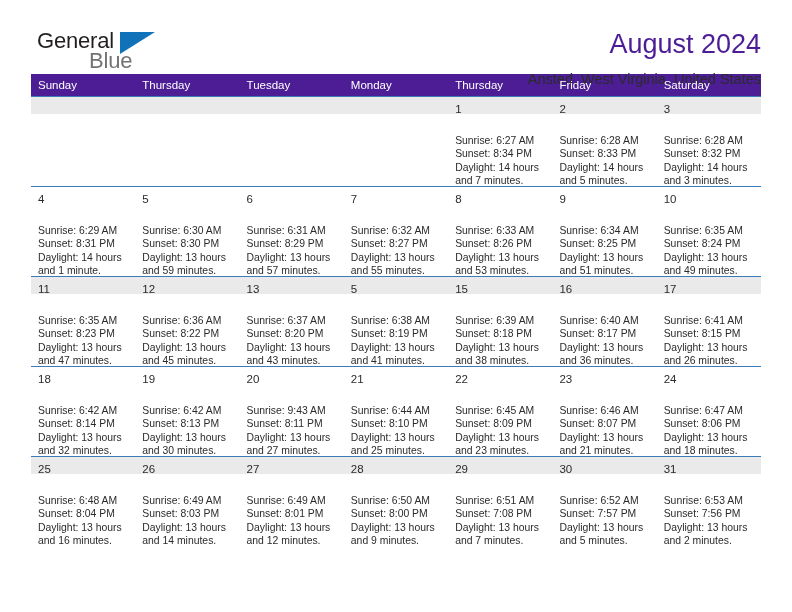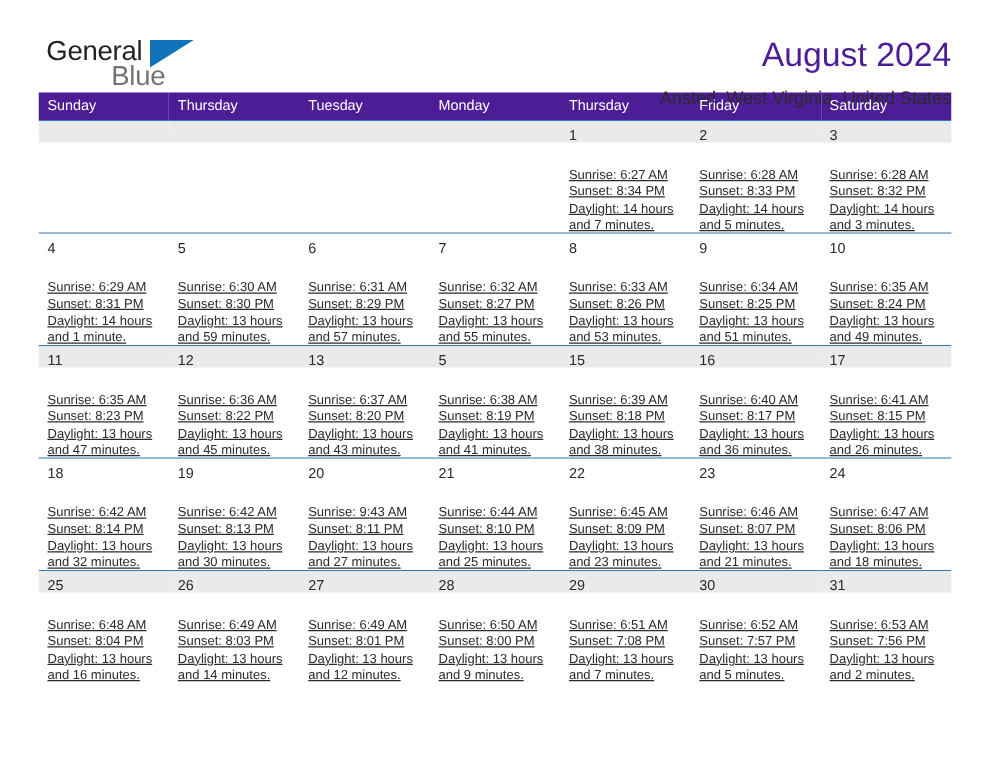--- a/index.html
+++ b/index.html
@@ -129,21 +129,20 @@
   .daynum {
     font-size: 11.5px;
     color: #2b2b2b;
     line-height: 13px;
   }
   .details {
     padding: 20px 6px 0 7px;
     font-size: 10.4px;
     line-height: 13.4px;
     color: #2b2b2b;
-    text-decoration: underline;
   }
   .details div { white-space: nowrap; }
 </style>
 </head>
 <body>
 
 <div class="page">
 
   <div class="header">
 

